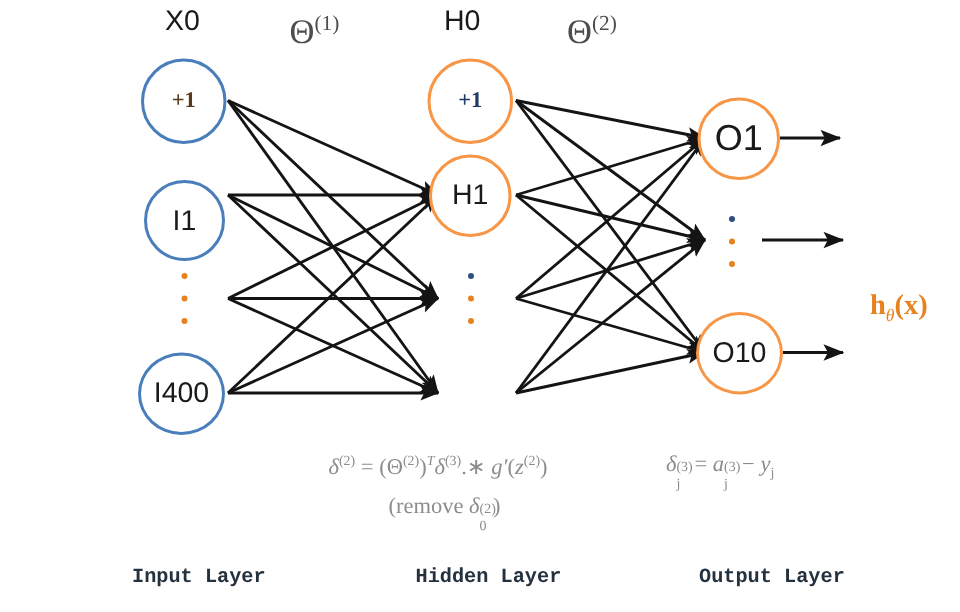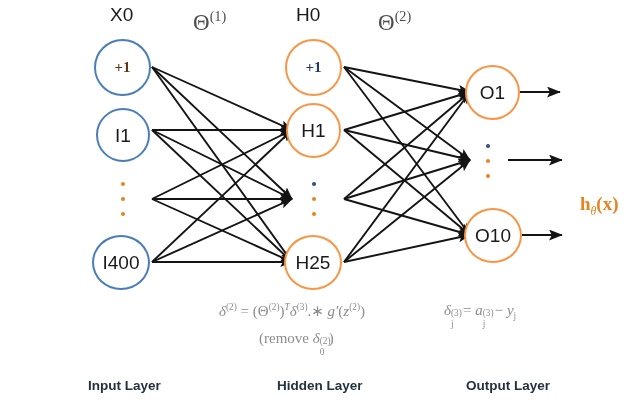--- a/index.html
+++ b/index.html
@@ -116,21 +116,21 @@
     left: 0;
     top: -0.75em;
   }
   .supsub sub {
     position: absolute;
     left: 0;
     top: 0.38em;
   }
   .bottom-label {
     position: absolute;
-    font-family: Liberation Sans, sans-serif;
+    font-family: Liberation Mono, monospace;
     font-size: 13.5px;
     font-weight: bold;
     color: #24323f;
     white-space: nowrap;
     z-index: 4;
   }
   .output-expr {
     position: absolute;
     font-family: Liberation Serif, serif;
     font-size: 19px;
@@ -210,21 +210,21 @@
   <div class="layer-title" style="left:296px; top:4px;text-align:right;">H0</div>
 
   <div class="theta-label" style="left:378px; top:8px;">
     <span>Θ</span><sup>(2)</sup>
   </div>
 
   <div class="node node-blue bias-blue-circle" style="left:94px; top:39px; width:57px; height:57px;">
     <span class="node-label bias-label">+1</span>
   </div>
 
-  <div class="node node-blue" style="left:96px; top:108px; width:54px; height:54px;">
+  <div class="node node-blue" style="left:96px; top:120px; width:54px; height:54px;">
     <span class="node-label" style="font-size:19px;">I1</span>
   </div>
 
   <div class="vdots" style="left:120px; top:182px; width:6px; height:34px;">
     <span></span>
     <span></span>
     <span></span>
   </div>
 
   <div class="node node-blue" style="left:92px; top:235px; width:58px; height:55px;">
@@ -238,26 +238,23 @@
   <div class="node node-orange" style="left:286px; top:103px; width:55px; height:55px;">
     <span class="node-label" style="font-size:19px;">H1</span>
   </div>
 
   <div class="vdots" style="left:311px; top:182px; width:6px; height:34px;">
     <span class="dot-blue"></span>
     <span></span>
     <span></span>
   </div>
 
-  <div class="node node-orange" style="left:284px; top:235px; width:58px; height:55px;">
-    <span class="node-label" style="font-size:19px;">H25</span>
-  </div>
 
   <div class="node node-orange" style="left:465px; top:65px; width:55px; height:55px;">
-    <span class="node-label" style="font-size:19px;">O1</span>
+    <span class="node-label" style="font-size:24px;">O1</span>
   </div>
 
   <div class="vdots" style="left:485px; top:144px; width:6px; height:34px;">
     <span class="dot-blue"></span>
     <span></span>
     <span></span>
   </div>
 
   <div class="node node-orange" style="left:464px; top:208px; width:58px; height:55px;">
     <span class="node-label" style="font-size:19px;">O10</span>

